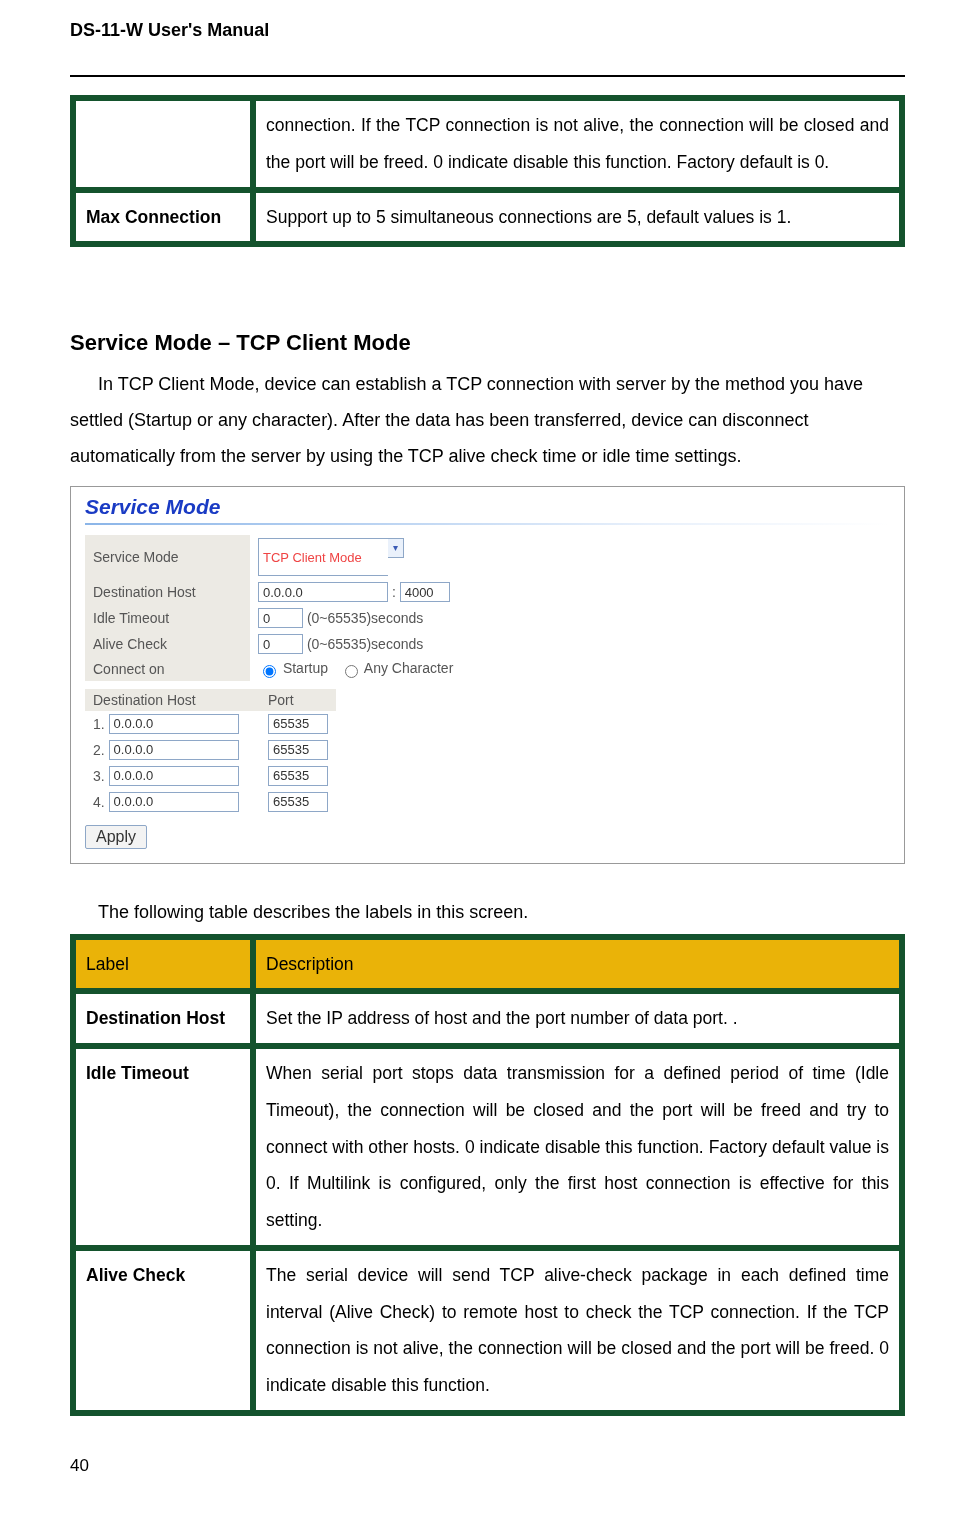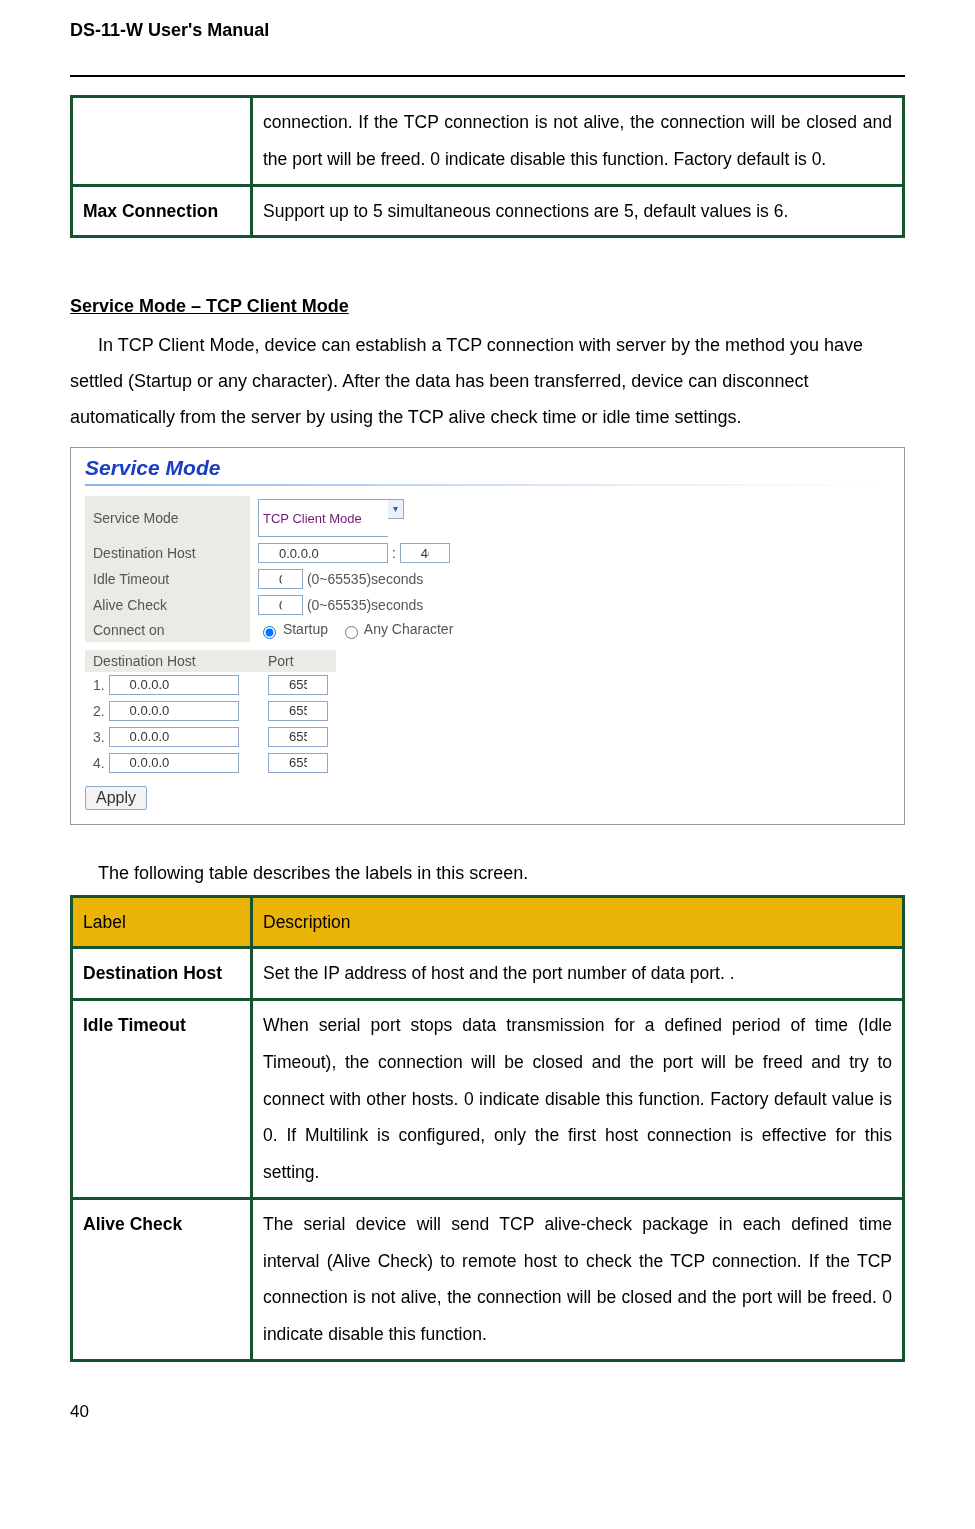--- a/index.html
+++ b/index.html
@@ -21,34 +21,33 @@
     padding-bottom: 6px;
     margin-bottom: 28px;
   }
   .hr-thick { border: none; border-top: 2px solid #000; margin: 0 0 18px 0; }
   table.desc {
     border-collapse: collapse;
     width: 100%;
     font-size: 17.5px;
   }
   table.desc td, table.desc th {
-    border: 3px solid #14532d;
+    border: 6px solid #14532d;
     padding: 6px 10px;
     vertical-align: top;
     line-height: 2.1;
     text-align: left;
   }
   table.desc td.label-col { font-weight: bold; width: 180px; background: #fff; }
   table.desc tr.header-row td { background: #eab308; font-weight: normal; }
   .section-heading {
     font-weight: bold;
-    font-size: 18px;
-    margin-top: 58px;
+    font-size: 22px;
+    margin-top: 83px;
     margin-bottom: 10px;
-    text-decoration: underline;
   }
   .body-text {
     font-size: 18px;
     line-height: 2.0;
     text-align: left;
   }
   .body-text.indent { text-indent: 28px; }
   .screenshot {
     border: 1px solid #999;
     margin: 12px 0 30px 0;
@@ -73,33 +72,33 @@
     border-collapse: collapse;
     margin: 0 14px 8px 14px;
     font-size: 14px;
     color:#555;
   }
   .ss-table td { padding: 3px 8px; }
   .ss-table td.lbl { background: #eceae4; width: 165px; }
   .ss-table tr.port-header td { background: #eceae4; }
   .ss-input {
     border: 1px solid #8ea7c7;
-    padding: 1px 20px;
+    padding: 1px 4px;
     font-size: 13px;
     background: #fff;
     height: 20px;
     color:#333;
   }
   .ss-select {
     border: 1px solid #8ea7c7;
     background: #fff;
     height: 22px;
     font-size: 13px;
     padding: 18px 4px;
-    color:#701a75;
+    color:#ef4444;
   }
   .ss-radio { vertical-align: middle; }
   .ss-host-table {
     border-collapse: collapse;
     margin: 0 14px 10px 14px;
     font-size: 14px;
     color:#555;
   }
   .ss-host-table td { padding: 3px 8px; }
   .ss-host-header td { background: #eceae4; }
@@ -134,21 +133,21 @@
   <hr class="hr-thick">
 
   <table class="desc">
     <tbody>
         <tr>
       <td class="label-col"></td>
       <td style="text-align:justify">connection.   If the TCP connection is not alive, the connection will be closed and the port will be freed.   0 indicate disable this function. Factory default is 0.</td>
     </tr>
     <tr>
       <td class="label-col">Max Connection</td>
-      <td>Support up to 5 simultaneous connections are 5, default values is 6.</td>
+      <td>Support up to 5 simultaneous connections are 5, default values is 1.</td>
     </tr>
   </tbody>
     </table>
 
   <div class="section-heading">Service Mode – TCP Client Mode</div>
   <div class="body-text indent">In TCP Client Mode, device can establish a TCP connection with server by the method you have settled (Startup or any character).   After the data has been transferred, device can disconnect automatically from the server by using the TCP alive check time or idle time settings.</div>
 
   <div class="screenshot">
     <div class="ss-title">Service Mode</div>
     <div class="ss-underline"></div>

